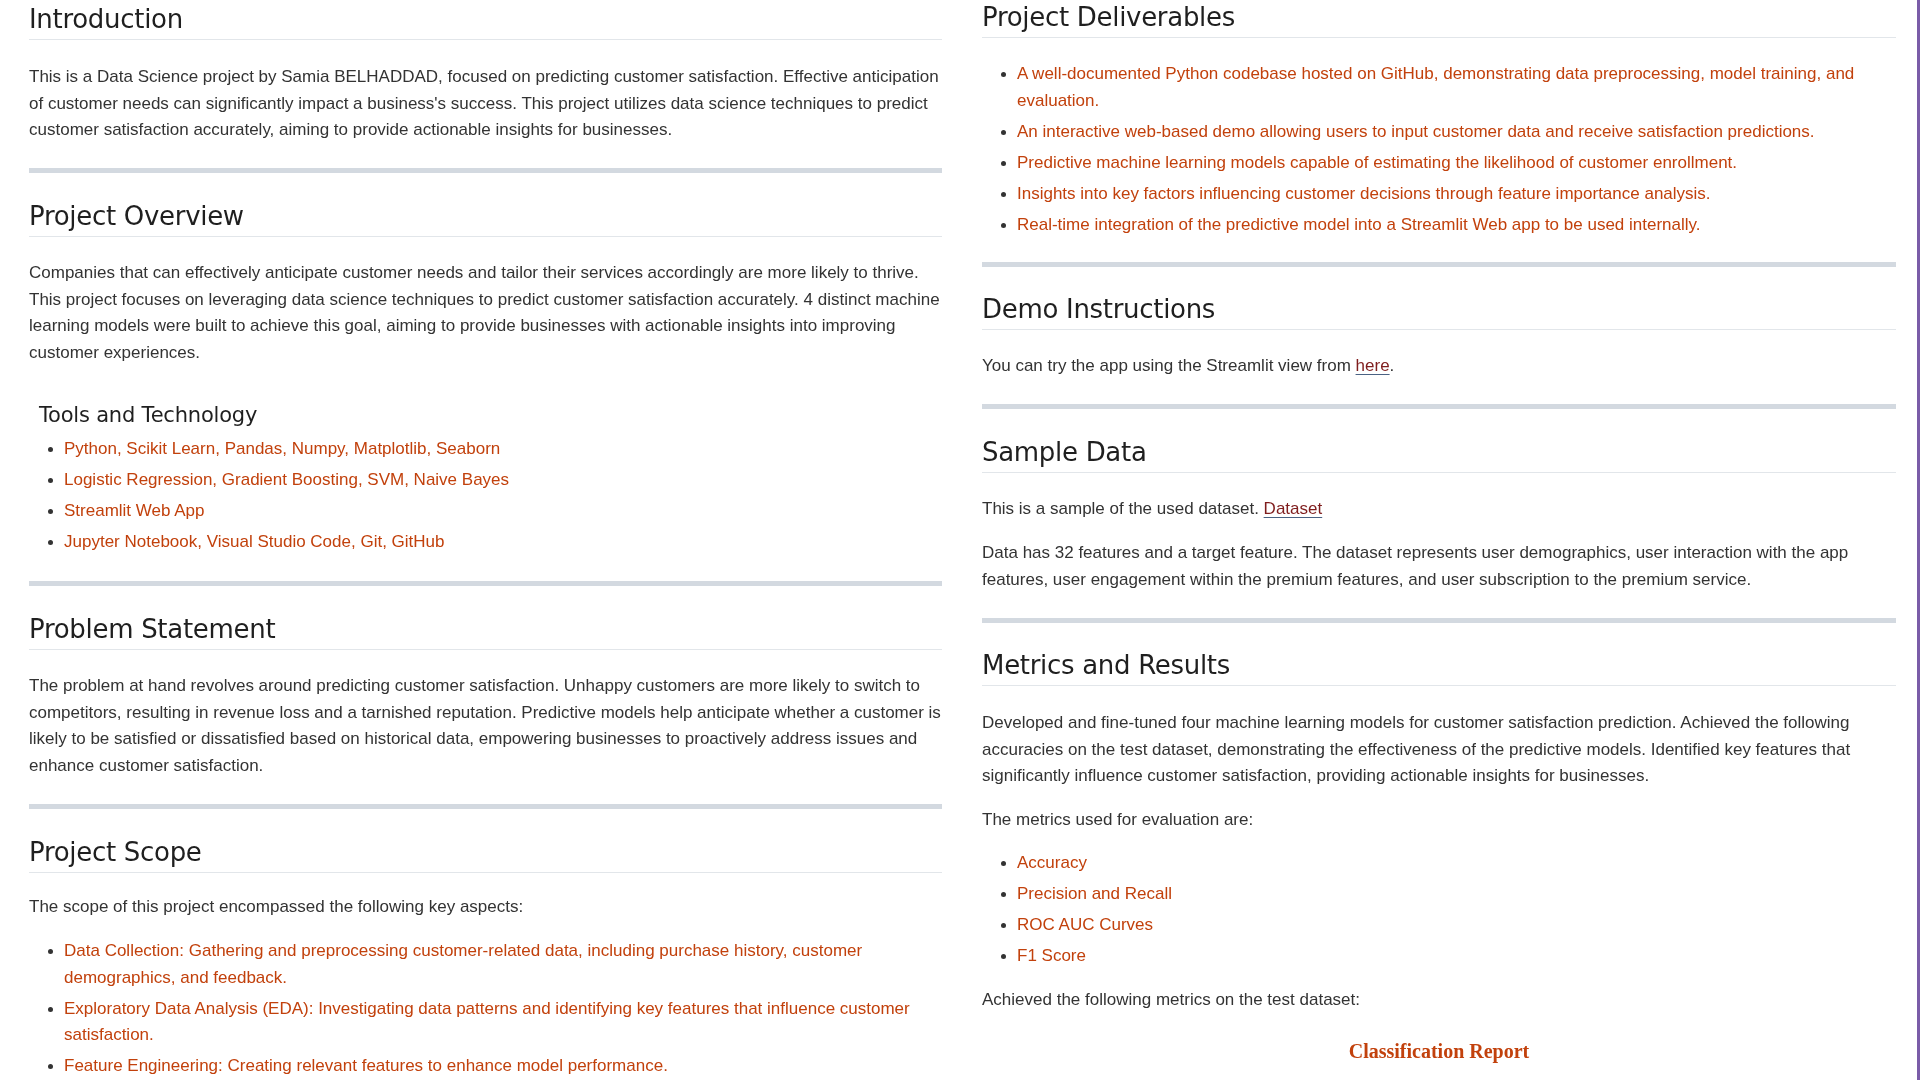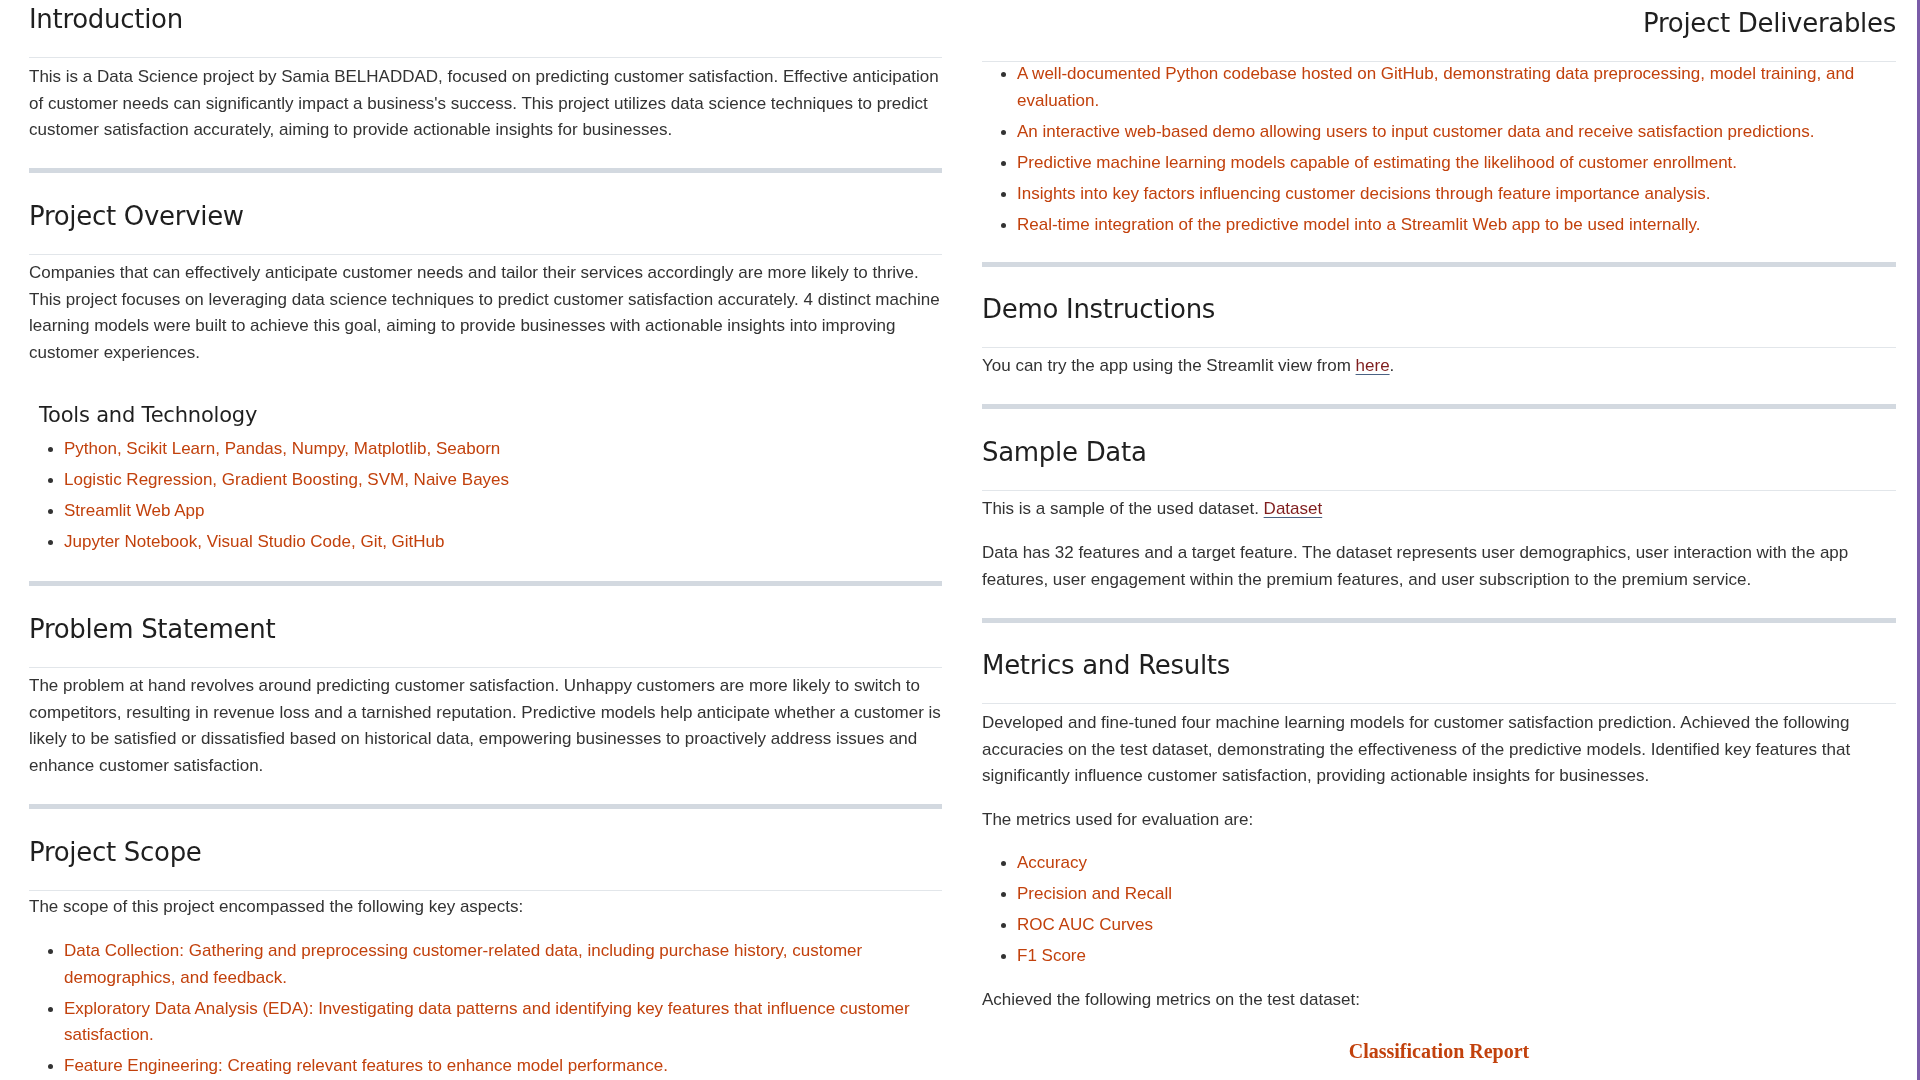--- a/index.html
+++ b/index.html
@@ -7,21 +7,21 @@
       width: 1920px; height: 1080px; overflow: hidden; background: #ffffff;
       font-family: "Liberation Sans", "DejaVu Sans", sans-serif; color: #2f2f2f;
       position: relative;
     }
     .right-border { position: absolute; top: 0; right: 0; width: 3px; height: 1080px; background: #7a5ca8; }
     .col { position: absolute; top: 0; }
     .col-left { left: 29px; width: 913px; }
     .col-right { left: 982px; width: 914px; }
     h2 {
       font-family: "DejaVu Sans", sans-serif; font-weight: normal;
-      font-size: 26px; color: #1f1f1f; margin: 0; padding: 0 0 23px 0;
+      font-size: 26px; color: #1f1f1f; margin: 0; padding: 0 0 5px 0;
       border-bottom: 1px solid #e2e6ea; letter-spacing: -0.3px;
     }
     h3 {
       font-family: "DejaVu Sans", sans-serif; font-weight: normal;
       font-size: 21px; color: #1f1f1f; margin: 10px; letter-spacing: -0.2px;
     }
     p { font-size: 17px; line-height: 26.5px; margin: 0; color: #333; }
     ul { margin: 0; padding-left: 35px; }
     li { font-size: 17px; line-height: 26.5px; color: #c2410c; margin-bottom: 4.5px; }
     li::marker { font-size: 15px; color: #333; }
@@ -72,21 +72,21 @@
       <li>Data Collection: Gathering and preprocessing customer-related data, including purchase history, customer demographics, and feedback.</li>
       <li>Exploratory Data Analysis (EDA): Investigating data patterns and identifying key features that influence customer satisfaction.</li>
       <li>Feature Engineering: Creating relevant features to enhance model performance.</li>
     </ul>
   </section>
 </div>
 
 <div class="col col-right">
 
   <section>
-    <h2 class="abs" style="top:8px;text-align:right;">Project Deliverables</h2>
+    <h2 class="abs" style="top:2px;">Project Deliverables</h2>
     <ul class="abs" style="top:61px;">
       <li>A well-documented Python codebase hosted on GitHub, demonstrating data preprocessing, model training, and evaluation.</li>
       <li>An interactive web-based demo allowing users to input customer data and receive satisfaction predictions.</li>
       <li>Predictive machine learning models capable of estimating the likelihood of customer enrollment.</li>
       <li>Insights into key factors influencing customer decisions through feature importance analysis.</li>
       <li>Real-time integration of the predictive model into a Streamlit Web app to be used internally.</li>
     </ul>
     <div class="abs sep" style="top:262px;"></div>
   </section>
 

